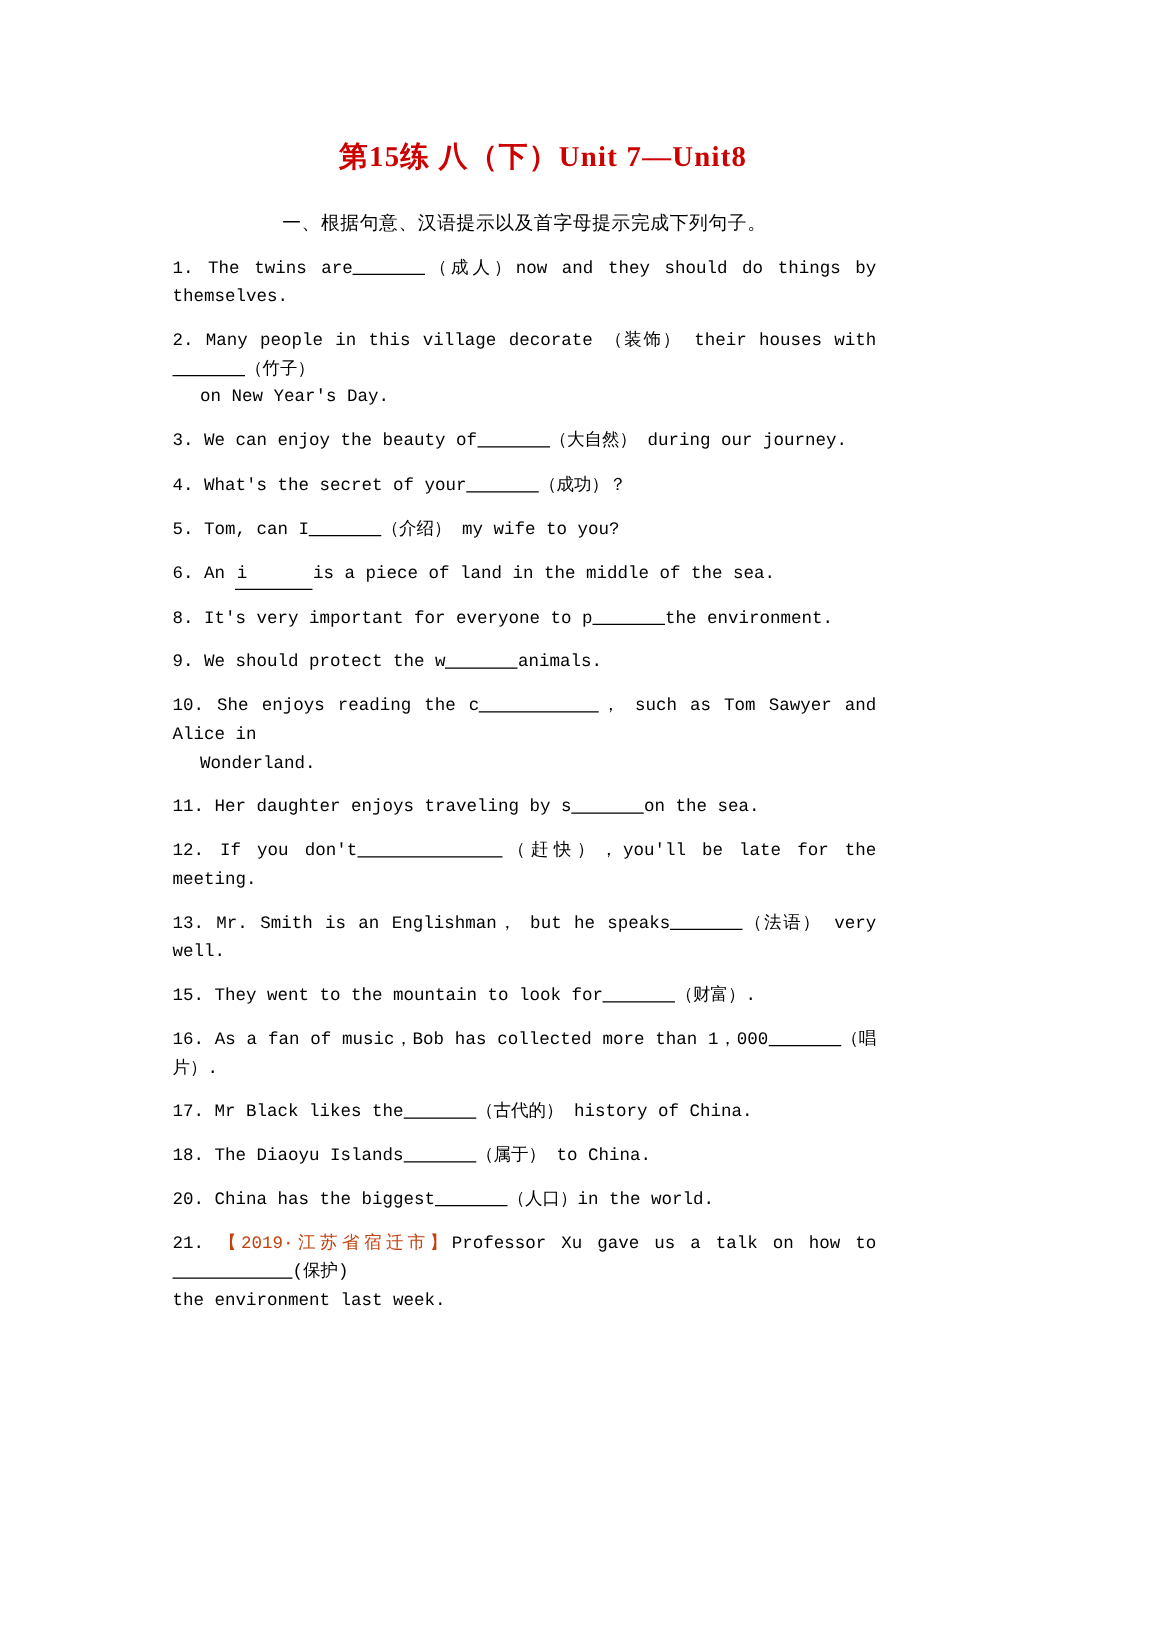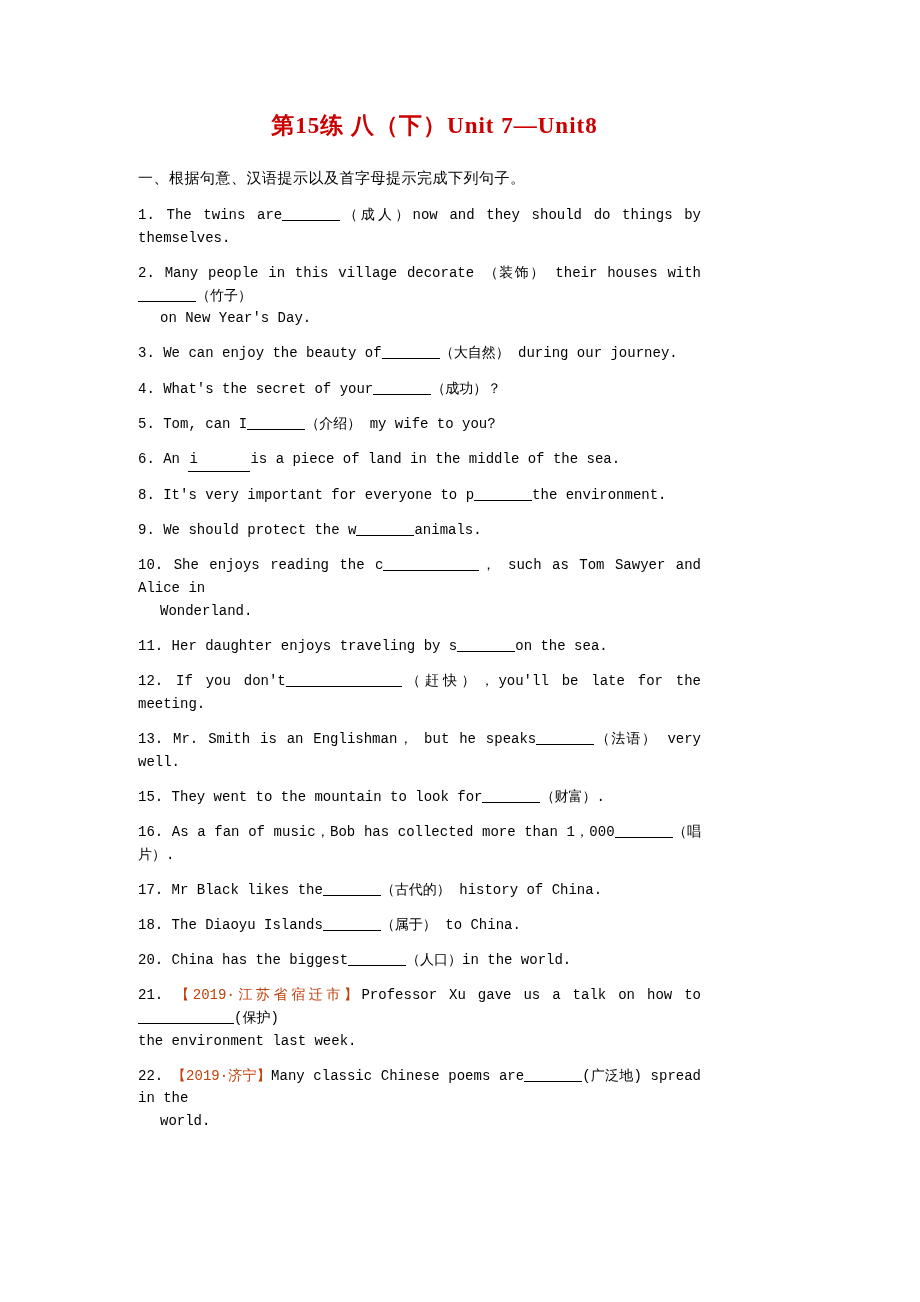--- a/index.html
+++ b/index.html
@@ -32,20 +32,21 @@
     letter-spacing: 1px;
     text-align: center;
     margin: 0 0 28px 0;
     padding-left: 30px;
   }
   .section-head {
     font-family: Liberation Serif, serif;
     font-size: 15px;
     margin: 0 0 16px 0;
     letter-spacing: 0.5px;
+    text-align: center;
   }
   .q {
     font-size: 14px;
     line-height: 1.62;
     margin: 0 0 12.5px 0;
     text-align: justify;
     text-justify: inter-character;
     padding-left: 0;
   }
   .q .num {
@@ -92,15 +93,14 @@
       <div class="q"><span class="num">10. </span><span> She enjoys reading the c</span><span class="blank long"></span><span>，  such as Tom Sawyer and Alice in</span><span class="cont"><span>Wonderland.</span></span></div>
       <div class="q"><span class="num">11. </span><span>Her daughter enjoys traveling by s</span><span class="blank"></span><span>on the sea.</span></div>
       <div class="q"><span class="num">12. </span><span>If you don't</span><span class="blank"></span><span class="blank"></span><span>（赶快），you'll be late for the meeting.</span></div>
       <div class="q"><span class="num">13. </span><span>Mr. Smith is an Englishman， but he speaks</span><span class="blank"></span><span>（法语） very well.</span></div>
       <div class="q"><span class="num">15. </span><span>They went to the mountain to look for</span><span class="blank"></span><span>（财富）.</span></div>
       <div class="q"><span class="num">16. </span><span> As a fan of music，Bob has collected more than 1，000</span><span class="blank"></span><span>（唱片）.</span></div>
       <div class="q"><span class="num">17. </span><span>Mr Black likes the</span><span class="blank"></span><span>（古代的） history of China.</span></div>
       <div class="q"><span class="num">18. </span><span>The Diaoyu Islands</span><span class="blank"></span><span>（属于） to China.</span></div>
       <div class="q"><span class="num">20. </span><span> China has the biggest</span><span class="blank"></span><span>（人口）in the world.</span></div>
       <div class="q"><span class="num">21. </span><span class="tag">【2019·江苏省宿迁市】</span><span>Professor Xu gave us a talk on how to </span><span class="blank long"></span><span>(保护)</span><span class="cont" style="padding-left: 0px;"><span>the environment last week.</span></span></div>
-      <div class="q"><span class="num">22. </span><span class="tag">【2019·济宁】</span><span>Many classic Chinese poems are</span><span class="blank"></span><span>(广泛地) spread in the</span><span class="cont"><span>world.</span></span></div>
     </div>
 </div>
 
 </body></html>

